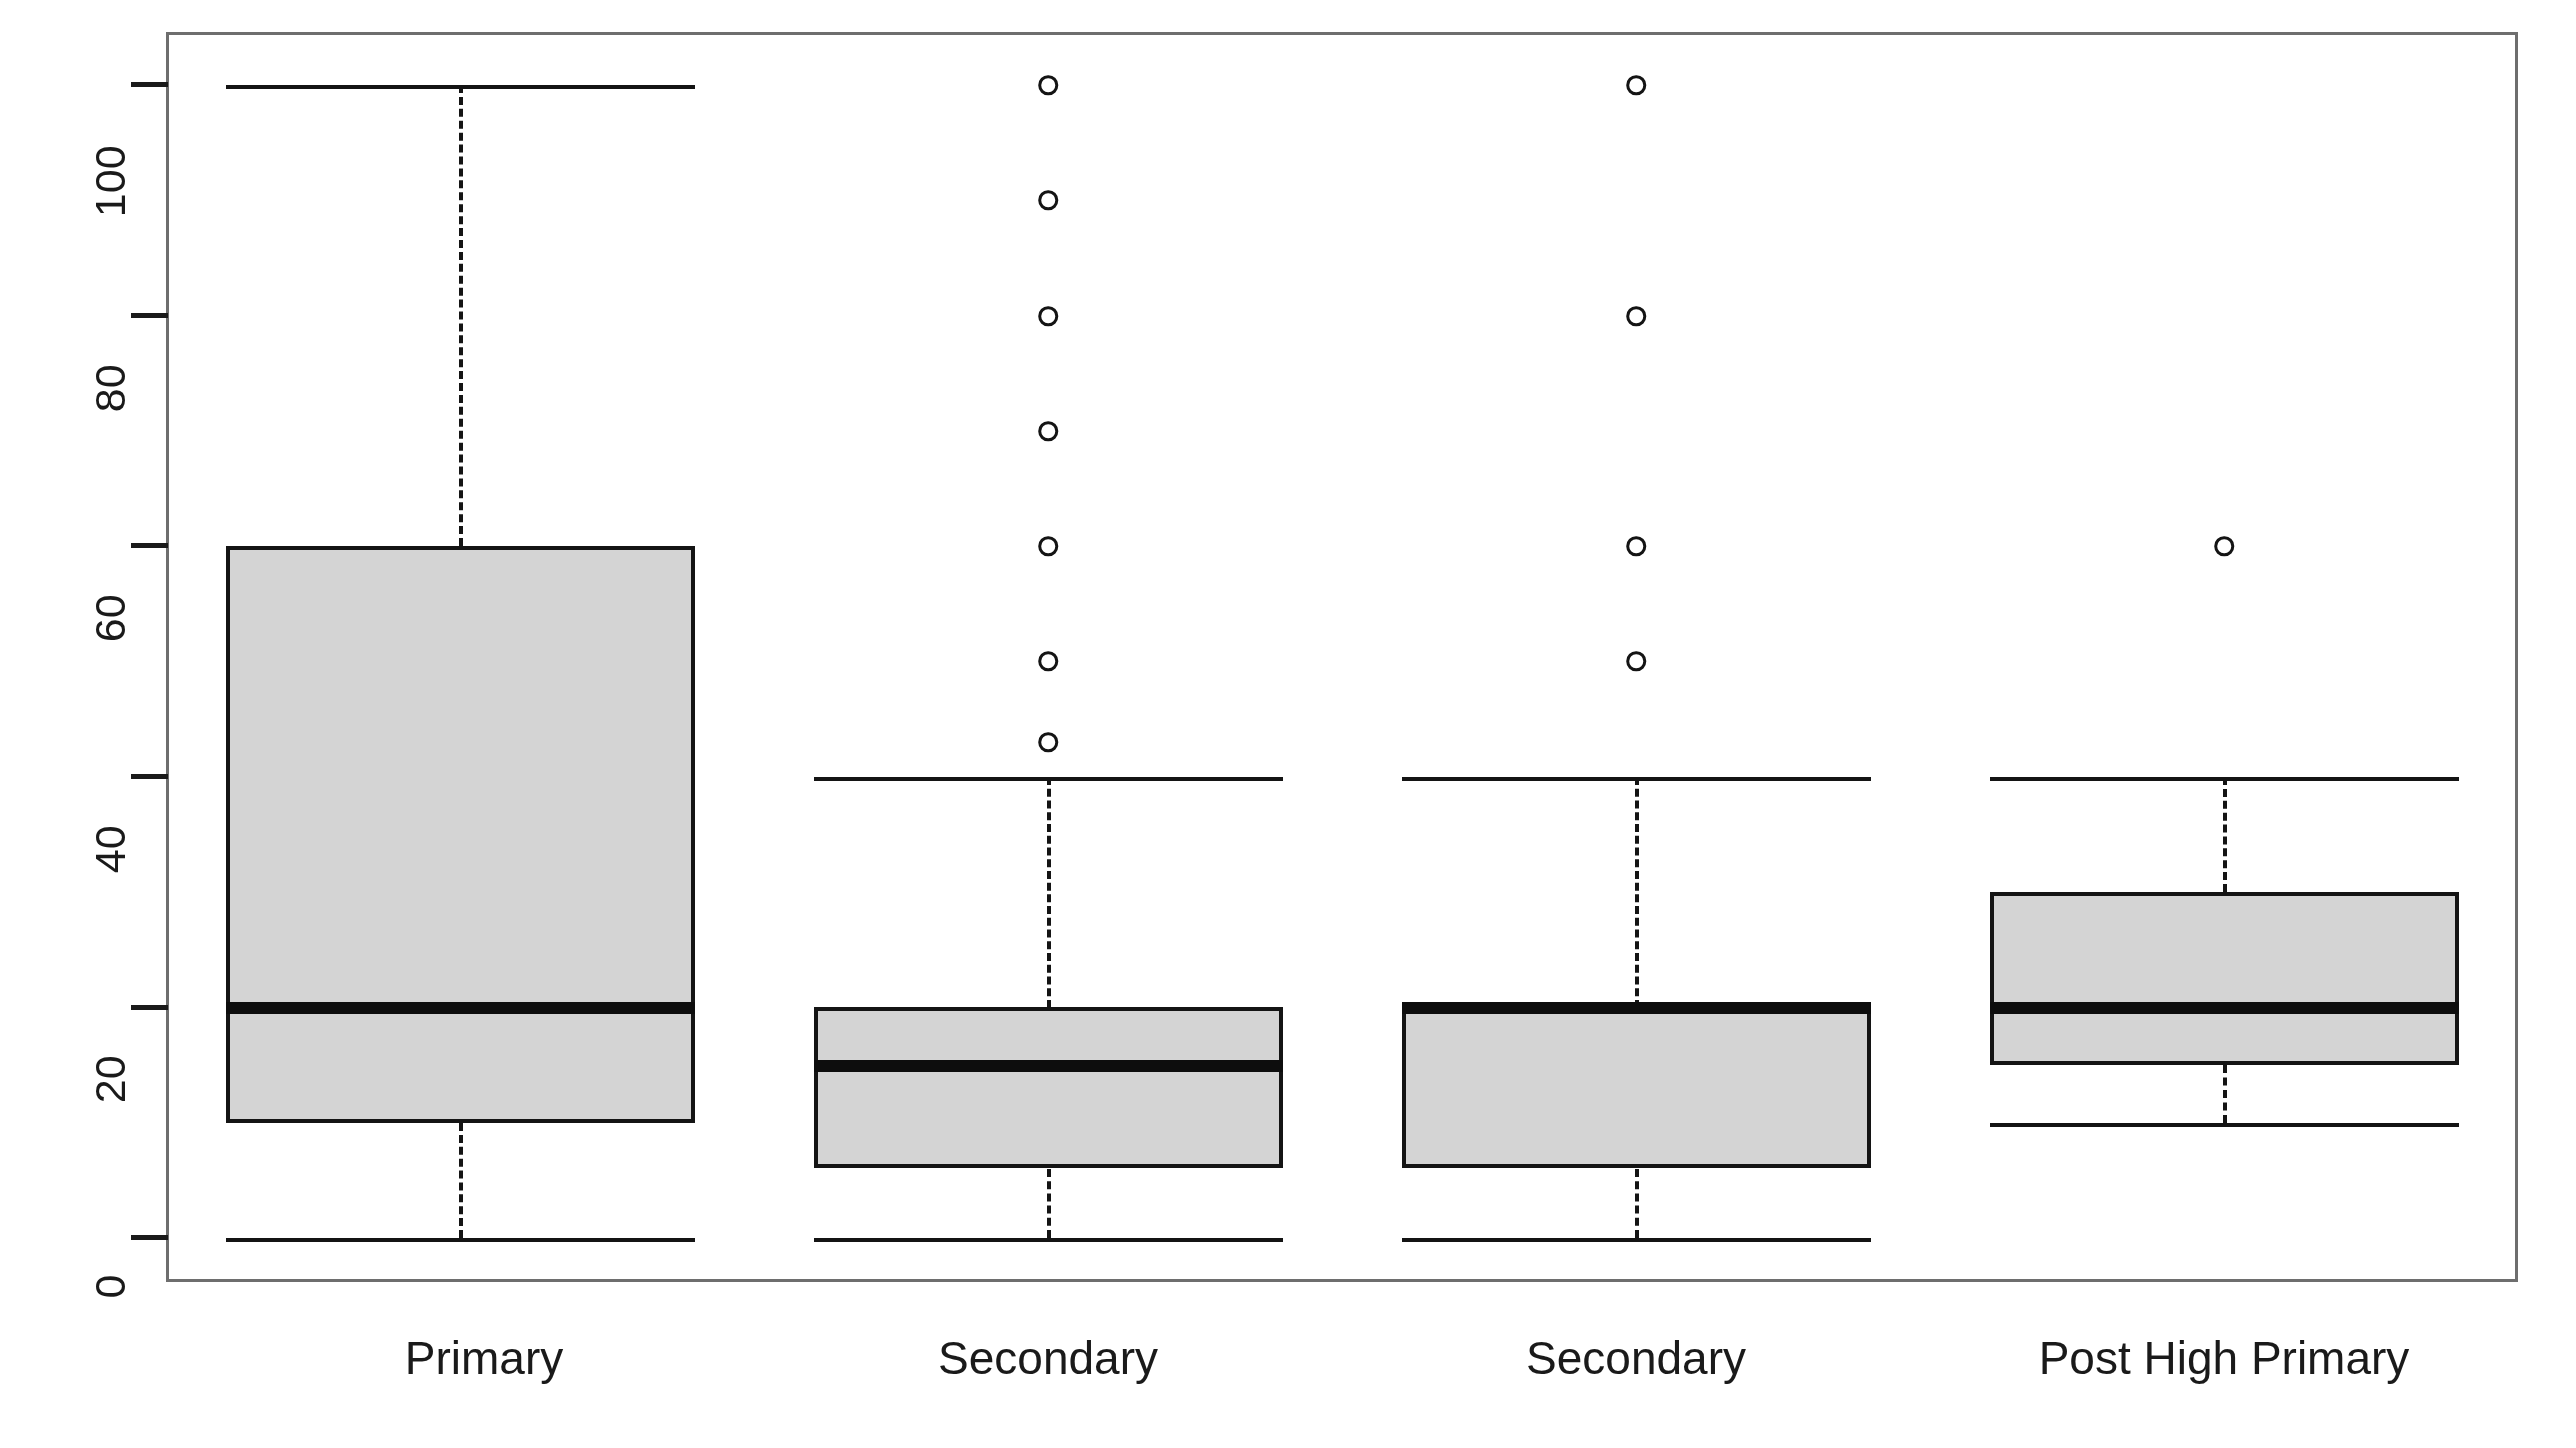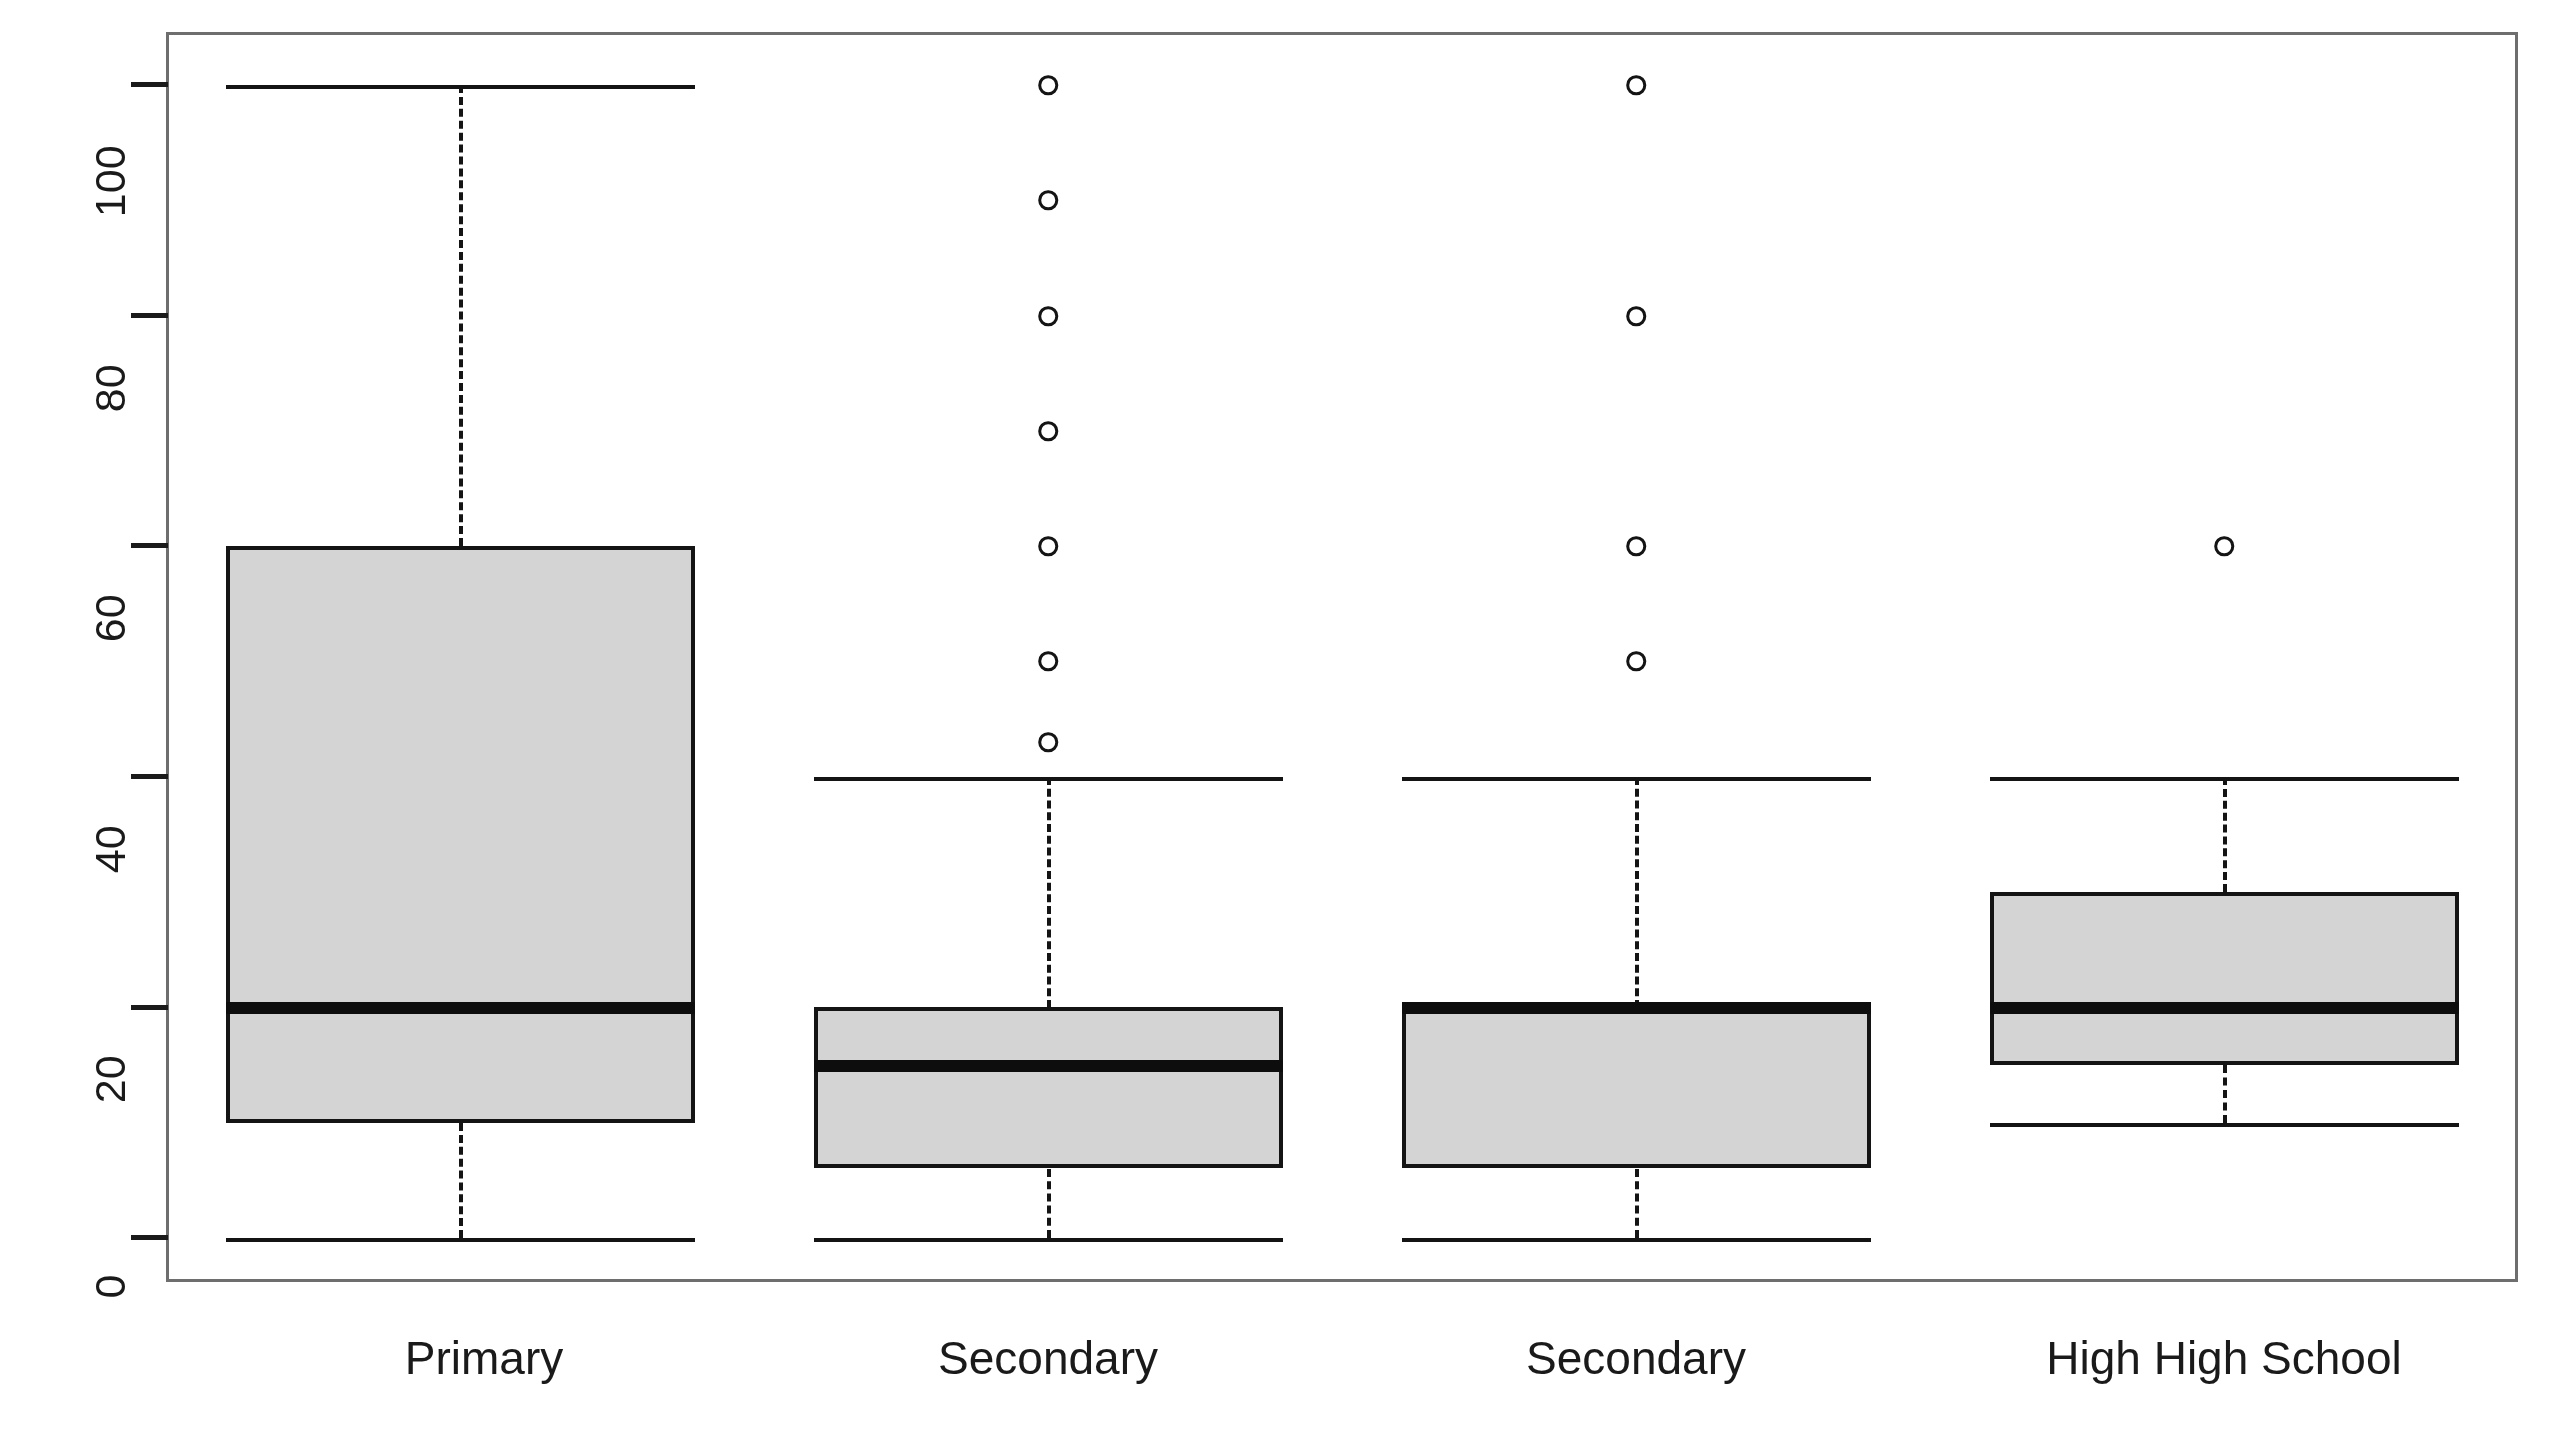--- a/index.html
+++ b/index.html
@@ -177,17 +177,17 @@
         <div class="bp-box" style="left: 1990px; width: 469px; top: 892px; height: 173px;"></div>
         <div class="bp-median" style="left: 1990px; width: 469px; top: 1002px;"></div>
         <div class="bp-outlier" style="left: 2224px; top: 546px;"></div>
       </div>
     </div>
 
   <div id="x-axis">
       <div class="x-label" style="left: 484px;">Primary</div>
       <div class="x-label" style="left: 1048px;">Secondary</div>
       <div class="x-label" style="left: 1636px;">Secondary</div>
-      <div class="x-label" style="left: 2224px;">High High School</div>
+      <div class="x-label" style="left: 2224px;">Post High Primary</div>
     </div>
 
 </div>
 
 
 </body></html>

